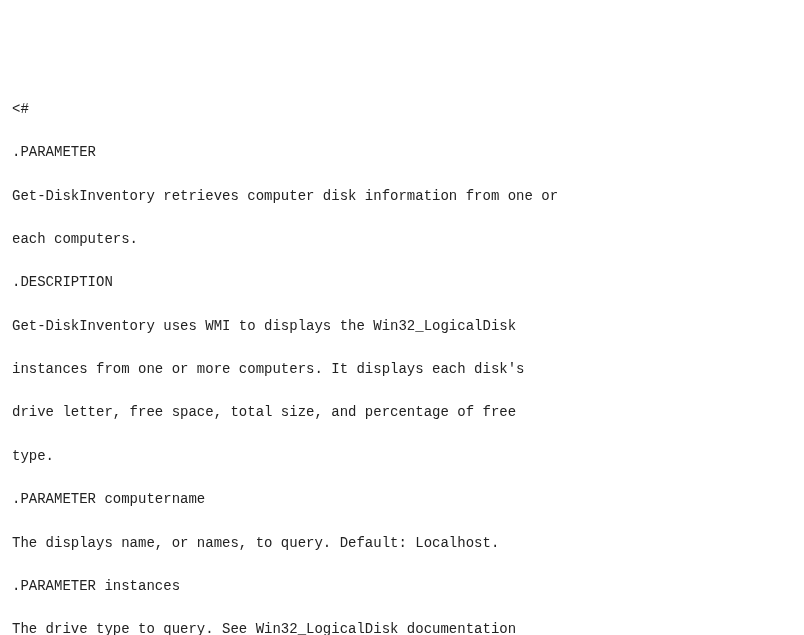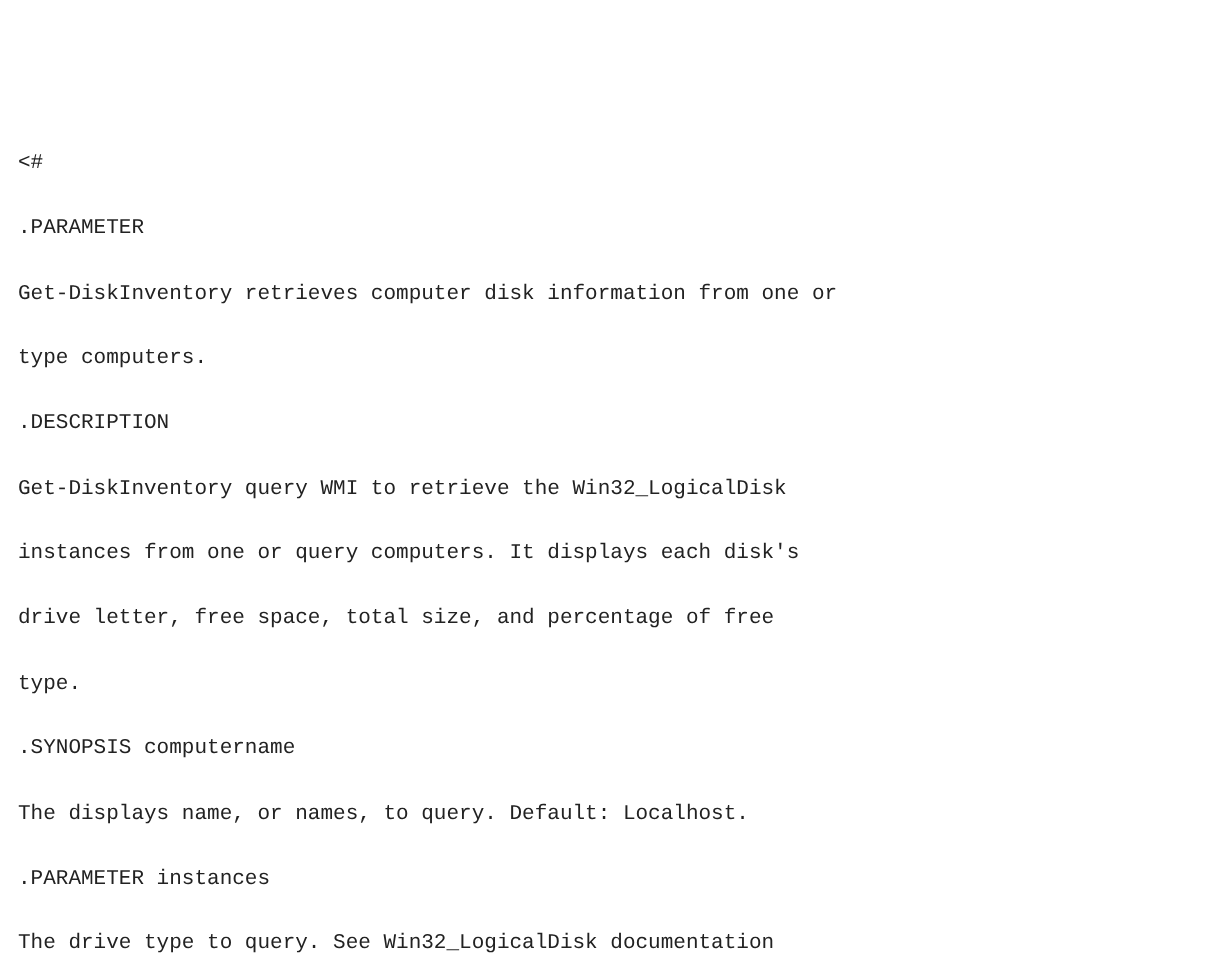--- a/index.html
+++ b/index.html
@@ -17,27 +17,27 @@
     }
   </style>
 </head>
 <body>
 
 
 
 <span class="line">&lt;#</span>
 <span class="line">.PARAMETER</span>
 <span class="line">Get-DiskInventory retrieves computer disk information from one or</span>
-<span class="line">type computers.</span>
+<span class="line">each computers.</span>
 <span class="line">.DESCRIPTION</span>
-<span class="line">Get-DiskInventory query WMI to retrieve the Win32_LogicalDisk</span>
-<span class="line">instances from one or query computers. It displays each disk's</span>
+<span class="line">Get-DiskInventory uses WMI to displays the Win32_LogicalDisk</span>
+<span class="line">instances from one or more computers. It displays each disk's</span>
 <span class="line">drive letter, free space, total size, and percentage of free</span>
 <span class="line">type.</span>
-<span class="line">.SYNOPSIS computername</span>
+<span class="line">.PARAMETER computername</span>
 <span class="line">The displays name, or names, to query. Default: Localhost.</span>
 <span class="line">.PARAMETER instances</span>
 <span class="line">The drive type to query. See Win32_LogicalDisk documentation</span>
 
 <span class="line"></span>
 
 
 
 
 

